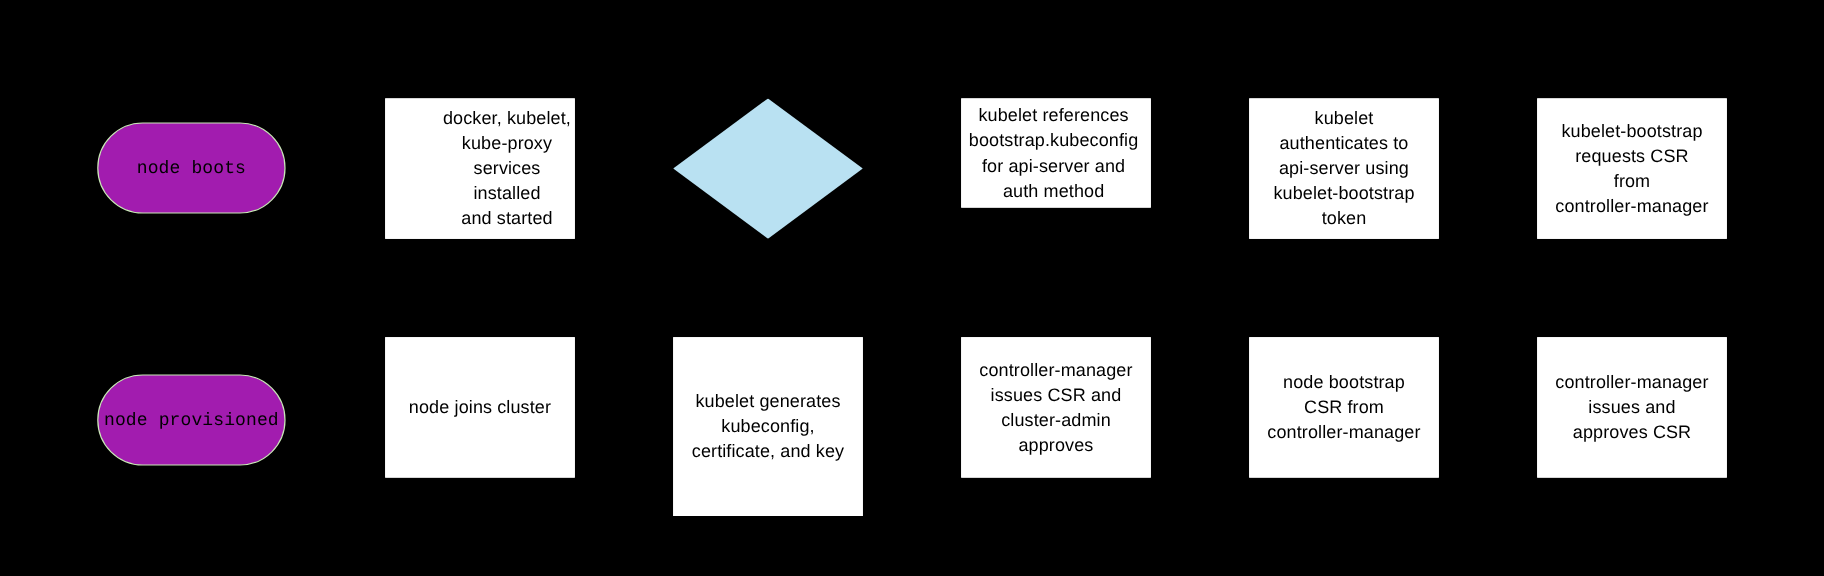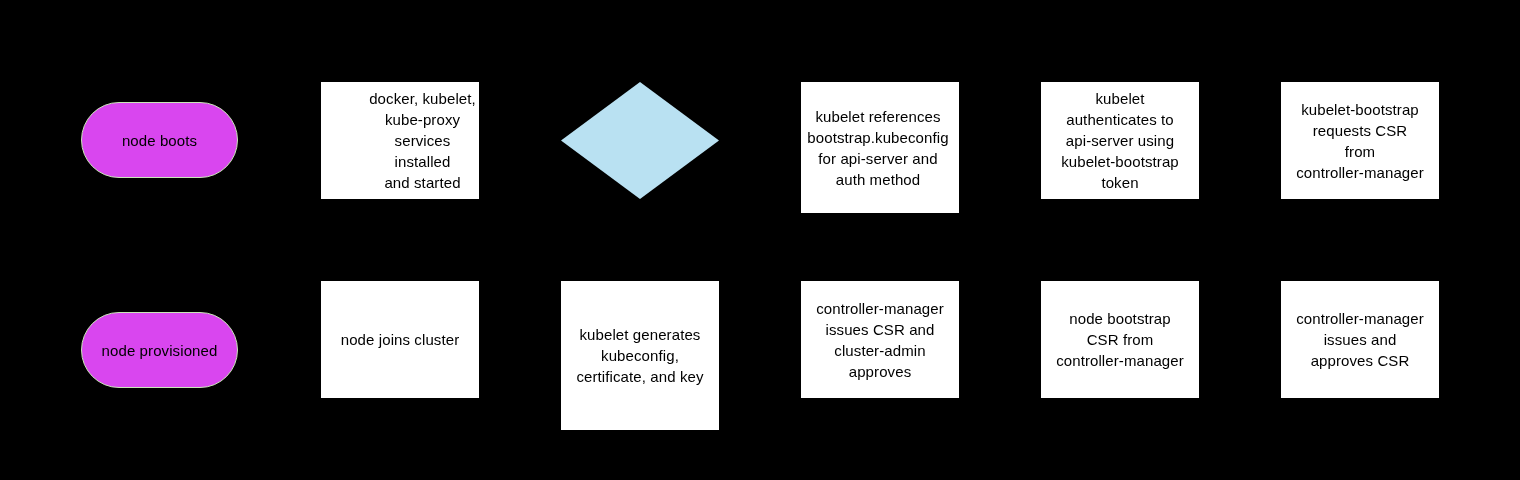--- a/index.html
+++ b/index.html
@@ -31,23 +31,24 @@
     display: block;
     width: 100%;
     padding: 0 2px;
     white-space: pre-line;
   }
   .shape-process {
     background: #ffffff;
     border: 1px solid #ffffff;
   }
   .shape-terminator {
-    background: #d946ef;
+    background: #a21caf;
     border: 1px solid #c9e7b7;
     border-radius: 38px;
+    font-family: Liberation Mono, monospace;
   }
   .shape-decision {
     background: transparent;
     border: none;
   }
   .diamond-svg {
     position: absolute;
     left: 0;
     top: 0;
   }
@@ -78,21 +79,21 @@
 services installed
 and started</span>
   </div>
 
   <div class="node shape-decision" style="left:561px; top:82px; width:158px; height:117px;">
     <svg class="diamond-svg" width="158" height="117" viewBox="0 0 158 117">
       <polygon points="79,0 158,58.5 79,117 0,58.5" fill="#b9e1f2"></polygon>
     </svg>
   </div>
 
-  <div class="node shape-process" style="left:801px; top:82px; width:158px; height:131px;">
+  <div class="node shape-process" style="left:801px; top:82px; width:158px; height:91px;">
     <span class="node-label overflow-label">kubelet references
 bootstrap.kubeconfig
 for api-server and
 auth method</span>
   </div>
 
   <div class="node shape-process" style="left:1041px; top:82px; width:158px; height:117px;">
     <span class="node-label">kubelet
 authenticates to
 api-server using

